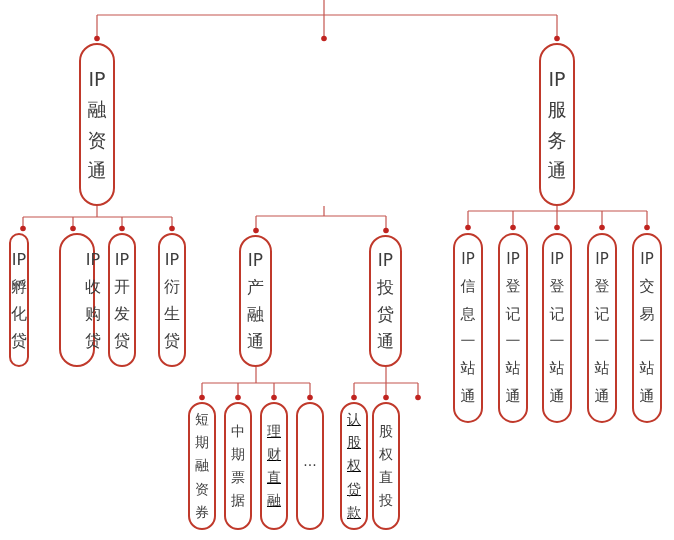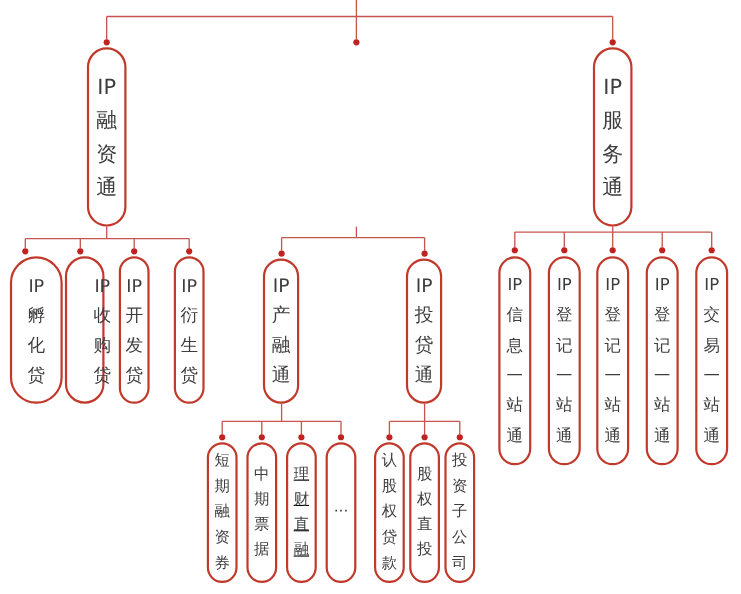--- a/index.html
+++ b/index.html
@@ -137,21 +137,21 @@
     </g>
   </svg>
 
   <div class="pill lv1" style="left:79px;  top:43px; width:36px; height:163px;">
     <span class="label">IP融资通</span>
   </div>
   <div class="pill lv1" style="left:539px; top:43px; width:36px; height:163px;">
     <span class="label">IP服务通</span>
   </div>
 
-  <div class="pill lv2a" style="left:9px;   top:233px; width:48px; height:134px;">
+  <div class="pill lv2a" style="left:9px;   top:233px; width:20px; height:134px;">
     <span class="label">IP孵化贷</span>
   </div>
   <div class="pill lv2a" style="left:59px;  top:233px; width:28px; height:134px;padding-left:32px;">
     <span class="label">IP收购贷</span>
   </div>
   <div class="pill lv2a" style="left:108px; top:233px; width:28px; height:134px;">
     <span class="label">IP开发贷</span>
   </div>
   <div class="pill lv2a" style="left:158px; top:233px; width:28px; height:134px;">
     <span class="label">IP衍生贷</span>
@@ -186,23 +186,20 @@
   <div class="pill lv3" style="left:224px; top:402px; width:28px; height:128px;">
     <span class="label">中期票据</span>
   </div>
   <div class="pill lv3" style="left:260px; top:402px; width:28px; height:128px;text-decoration:underline;">
     <span class="label">理财直融</span>
   </div>
   <div class="pill lv3" style="left:296px; top:402px; width:28px; height:128px;">
     <span class="label">···</span>
   </div>
 
-  <div class="pill lv3" style="left:340px; top:402px; width:28px; height:128px;">
+  <div class="pill lv3" style="left:340px; top:402px; width:28px; height:128px;text-decoration:underline;">
     <span class="label">认股权贷款</span>
   </div>
   <div class="pill lv3" style="left:372px; top:402px; width:28px; height:128px;">
     <span class="label">股权直投</span>
   </div>
-  <div class="pill lv3" style="left:404px; top:402px; width:28px; height:128px;">
-    <span class="label">投资子公司</span>
-  </div>
 
 </div>
 
 </body></html>

